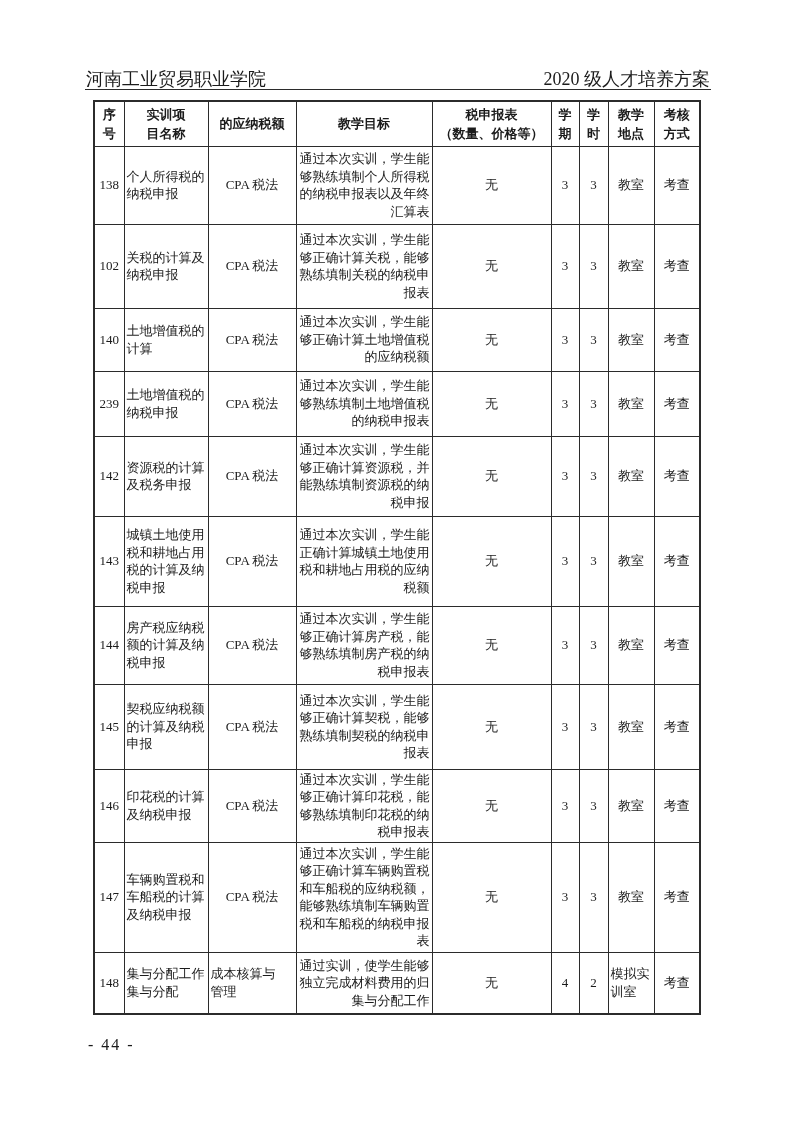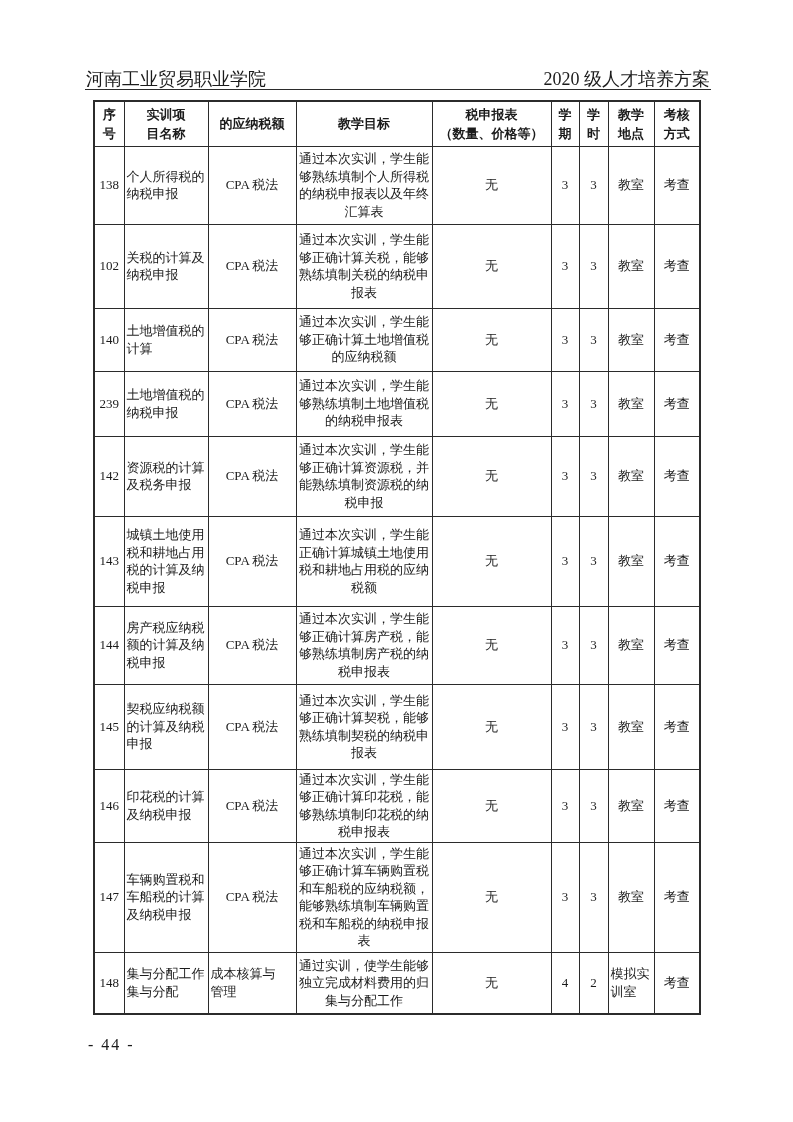--- a/index.html
+++ b/index.html
@@ -46,21 +46,21 @@
   tbody tr:nth-child(6)  { height:90px; }
   tbody tr:nth-child(7)  { height:78px; }
   tbody tr:nth-child(8)  { height:85px; }
   tbody tr:nth-child(9)  { height:70px; }
   tbody tr:nth-child(10) { height:110px; }
   tbody tr:nth-child(11) { height:62px; }
 
   .c-no         { text-align:center; }
   .c-project    { text-align:left; }
   .c-course     { text-align:center; }
-  .c-objective  { text-align:center; }
+  .c-objective  { text-align:right; }
   .c-materials  { text-align:center; }
   .c-semester   { text-align:center; }
   .c-hours      { text-align:center; }
   .c-location   { text-align:center; }
   .c-assessment { text-align:center;margin-top:32px; }
   tbody tr:nth-child(11) .c-course   { text-align:left;margin-left:34px; }
   tbody tr:nth-child(11) .c-location { text-align:left; }
 
   .page-footer {
     position:absolute; left:88px; top:1036px;

